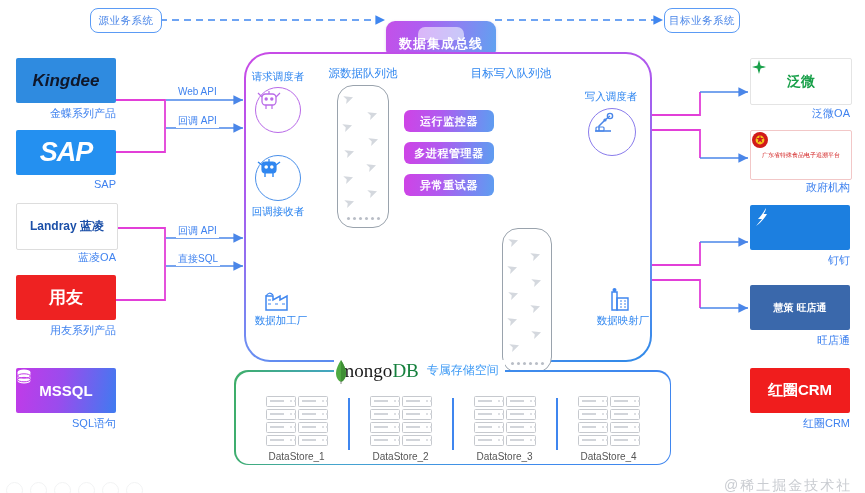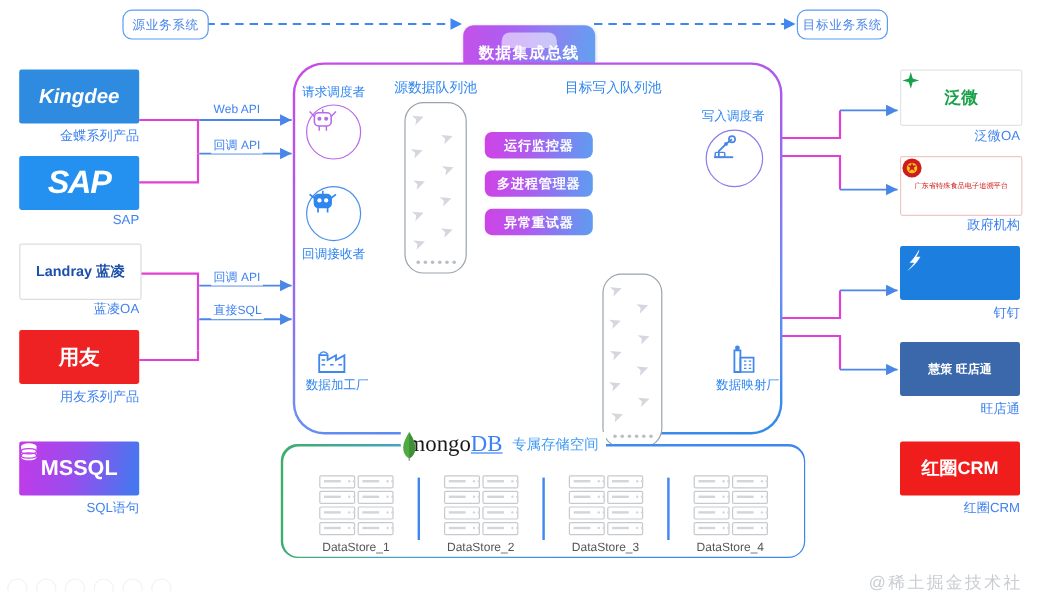--- a/index.html
+++ b/index.html
@@ -31,25 +31,25 @@
   }
 
   
   .logocard{
     border-radius:2px;display:flex;align-items:center;justify-content:center;
     overflow:hidden;position:relative;
   }
   .logolabel{
     text-align:right;font-size:11px;color:#3f82ef;white-space:nowrap;
   }
-  .lg-kingdee{background:#2f8be0;color:#ffffff;font-style:italic;font-weight:bold;font-size:17px;}
+  .lg-kingdee{background:#2f8be0;color:#0f172a;font-style:italic;font-weight:bold;font-size:17px;}
   .lg-sap{background:#2490f0;color:#fff;font-weight:bold;font-size:27px;font-style:italic;letter-spacing:-1px;}
   .lg-landray{background:#fff;border:1px solid #ddd;color:#1b4fa8;font-weight:bold;font-size:14px;}
   .lg-yonyou{background:#ee2222;color:#fff;font-weight:bold;font-size:17px;}
-  .lg-mssql{background:linear-gradient(100deg,#c33ae8 0%,#9a4ced 45%,#3f7bf0 100%);color:#fff;font-weight:bold;font-size:18px;text-align:center;}
+  .lg-mssql{background:linear-gradient(100deg,#c33ae8 0%,#9a4ced 45%,#3f7bf0 100%);color:#fff;font-weight:bold;font-size:15px;text-align:center;}
   .lg-weaver{background:#fff;border:1px solid #e4e4e4;color:#19a04a;font-weight:bold;font-size:14px;}
   .lg-gov{background:#fff;border:1px solid #f2c7c7;color:#d11a1a;font-size:6px;}
   .lg-dingtalk{background:#1c7fe0;color:#fff;}
   .lg-wdt{background:#3a68ab;color:#fff;font-size:10px;font-weight:bold;}
   .lg-hqcrm{background:#f01d1d;color:#fff;font-weight:bold;font-size:15px;}
   .engine-wrap{
     position:absolute;border-radius:26px;
     background:linear-gradient(165deg,#c94ae6 0%,#a85bee 35%,#6f8df2 70%,#2f8ae8 100%);
     padding:2px;
   }
@@ -81,21 +81,21 @@
     background:linear-gradient(95deg,#cf43e6 0%,#b05aef 40%,#7b84f2 75%,#5e9df0 100%);
   }
 
   .factorylabel{font-size:10.5px;color:#2f86f0;text-align:center;white-space:nowrap;}
   .storewrap{
     position:absolute;border-radius:14px;padding:1.6px;
     background:linear-gradient(95deg,#3eae68 0%,#45a4cf 25%,#3f8cec 60%,#3f86ef 100%);
   }
   .storeinner{width:100%;height:100%;background:#fff;border-radius:13px;position:relative;}
   .mongo{font-family:"Liberation Serif","DejaVu Serif",serif;font-size:19px;color:#1a1a1a;}
-  .mongo .db{color:#3b82f6;text-decoration:underline;}
+  .mongo .db{color:#15803d;}
   .storelabel{font-size:12px;color:#3f9bf5;}
   .dsname{font-size:10px;color:#555;text-align:center;white-space:nowrap;}
   .divider{width:2px;background:#3f86ef;}
 
   .srv{display:flex;gap:2px;}
   .srvcol{display:flex;flex-direction:column;gap:2px;}
   .srvunit{
     width:28px;height:9px;border:1px solid #c6c9ce;border-radius:1.5px;background:#fff;
     position:relative;
   }
@@ -174,21 +174,21 @@
     <path d="M700,158 L748,158" stroke="#4a86e8" stroke-width="1.6" fill="none" marker-end="url(#ab)"></path>
     <path d="M700,242 L748,242" stroke="#4a86e8" stroke-width="1.6" fill="none" marker-end="url(#ab)"></path>
     <path d="M700,308 L748,308" stroke="#4a86e8" stroke-width="1.6" fill="none" marker-end="url(#ab)"></path>
 
     <path d="M366,340 L366,372" stroke="#2f8ae8" stroke-width="13" fill="none"></path>
     <path d="M355,366 L366,382 L377,366 z" fill="#2f8ae8"></path>
     <path d="M532,372 L532,344" stroke="#2f8ae8" stroke-width="13" fill="none"></path>
     <path d="M521,350 L532,334 L543,350 z" fill="#2f8ae8"></path>
   </svg>
 
-  <div class="abs pill-outline" style="left:90px;top:8px;width:72px;height:25px;margin-left:12px;">源业务系统</div>
+  <div class="abs pill-outline" style="left:90px;top:8px;width:72px;height:25px;">源业务系统</div>
 
   <div class="abs bus-box" style="left:386px;top:2px;width:110px;height:38px;margin-top:19px;">
     <div class="cloudtop"></div>
     <span>数据集成总线</span>
   </div>
 
   <div class="abs pill-outline" style="left:664px;top:8px;width:76px;height:25px;">目标业务系统</div>
 
   <div class="abs" style="left:16px;top:58px;width:100px;height:45px;">
     <div class="logocard lg-kingdee" style="width:100%;height:100%;">

